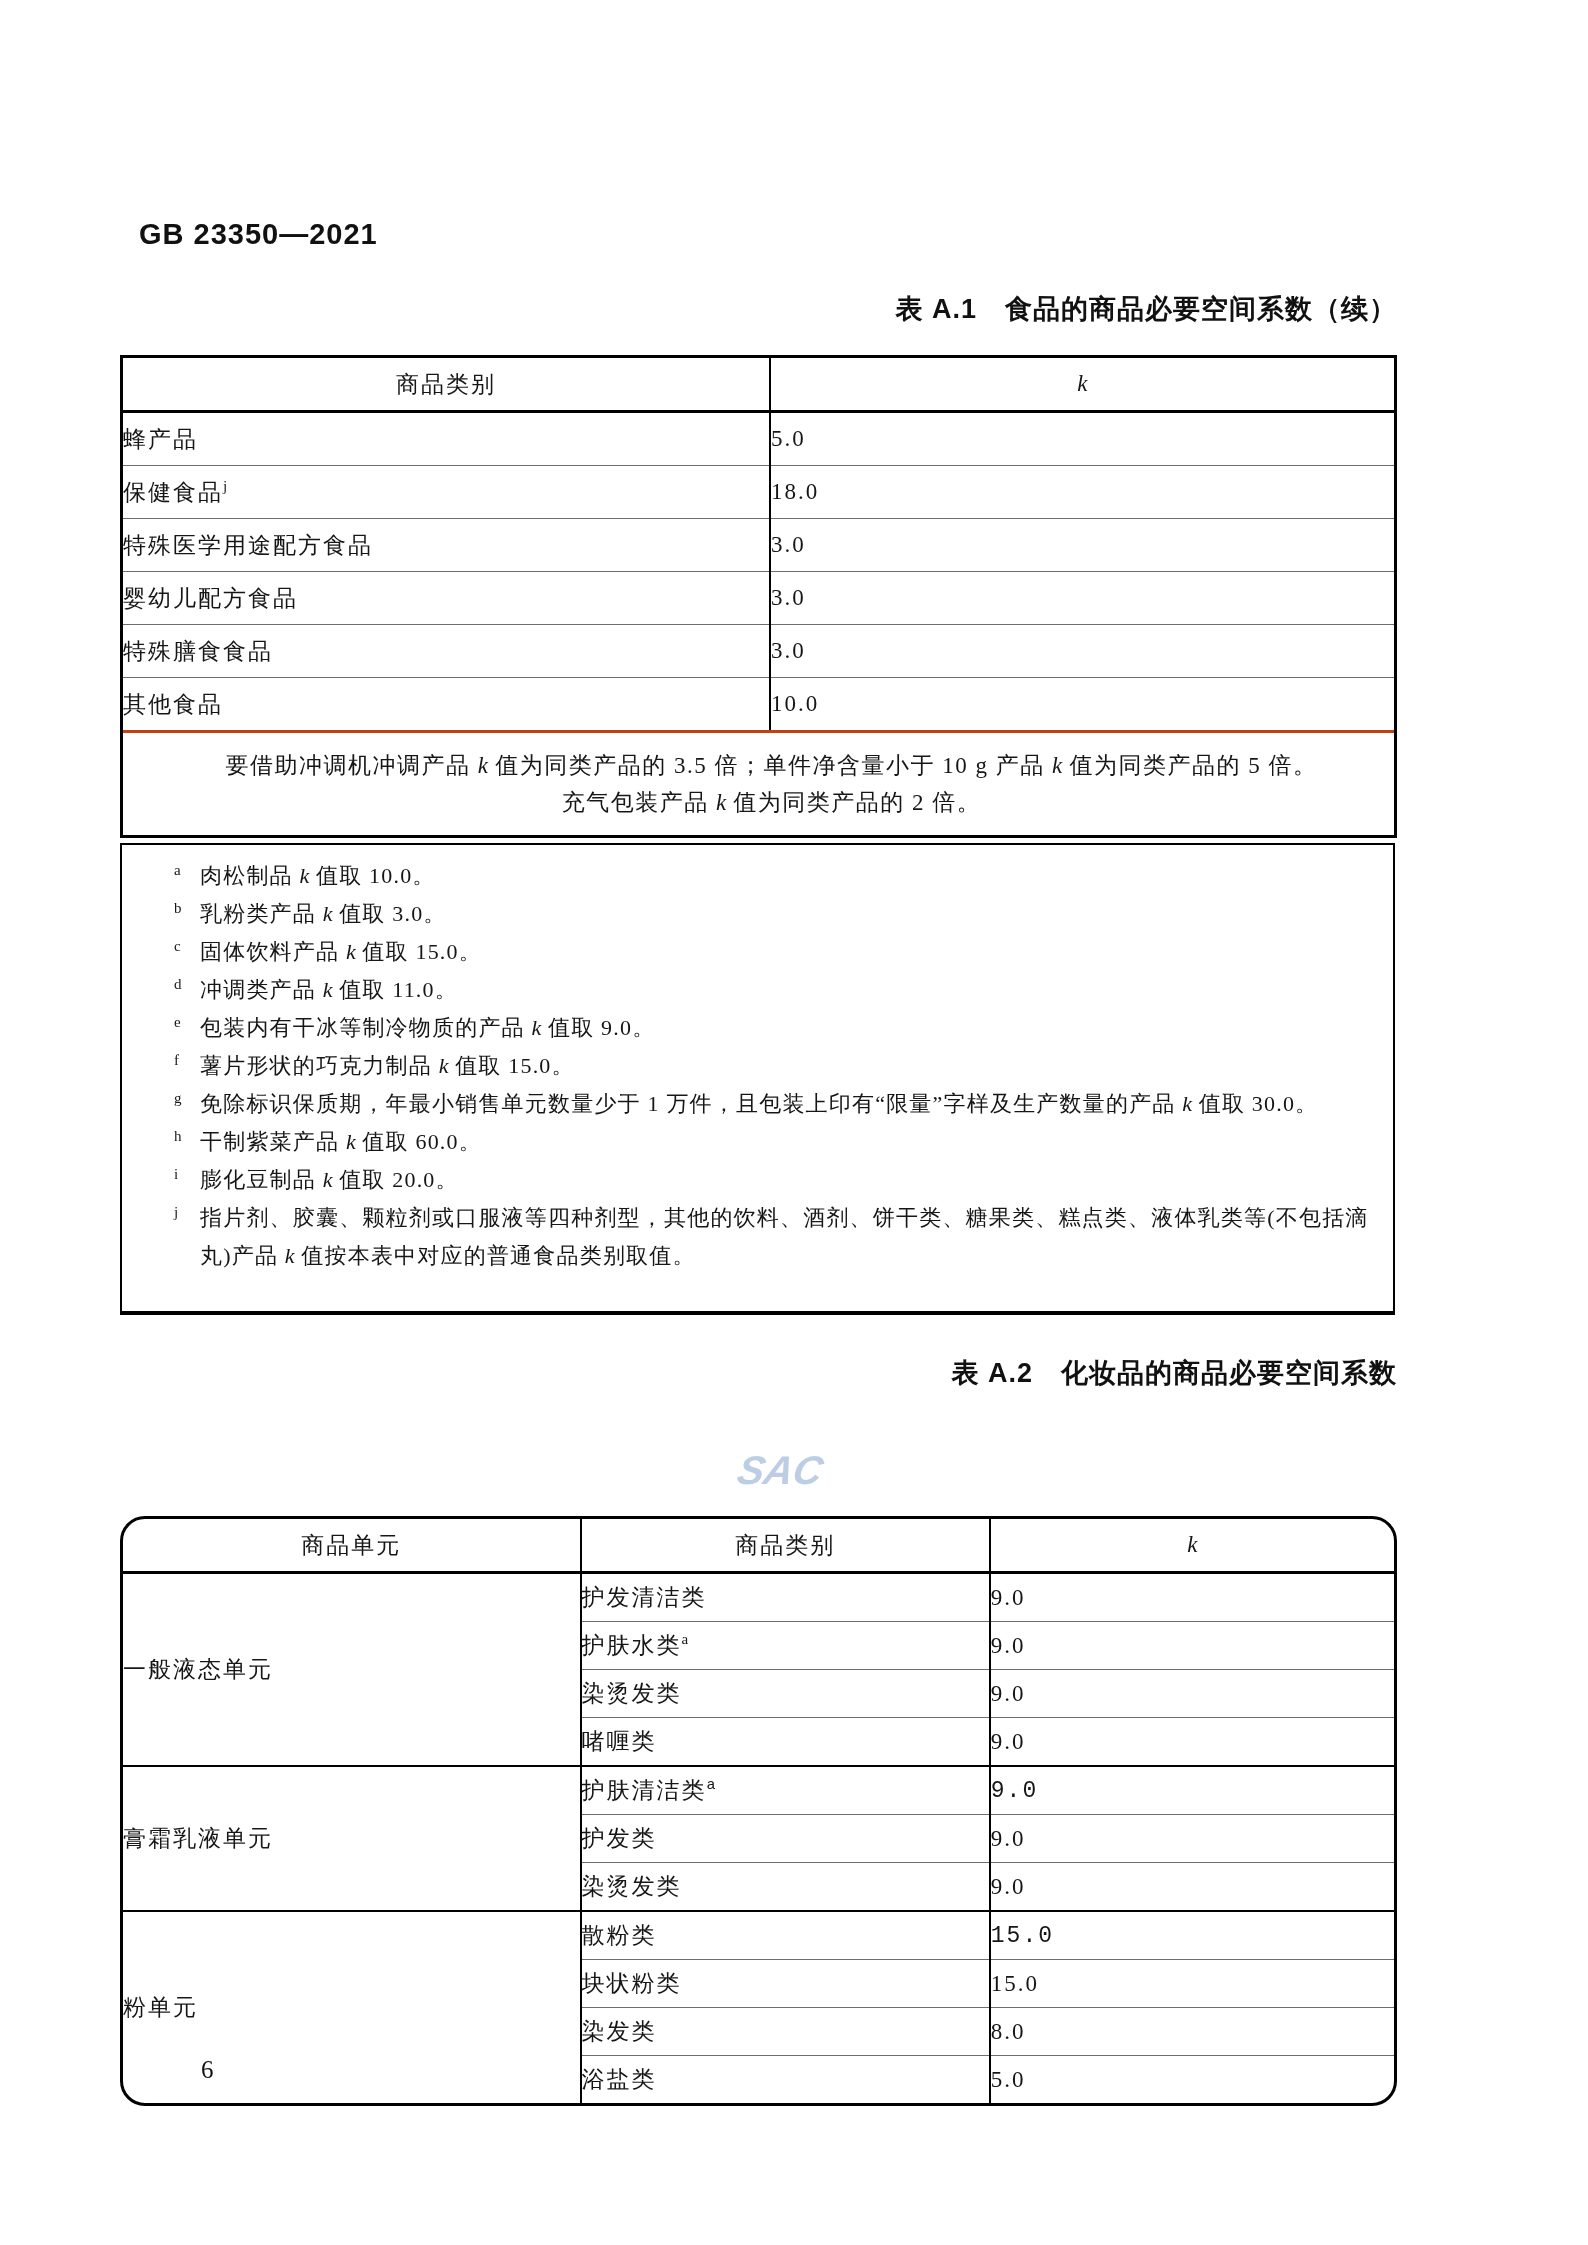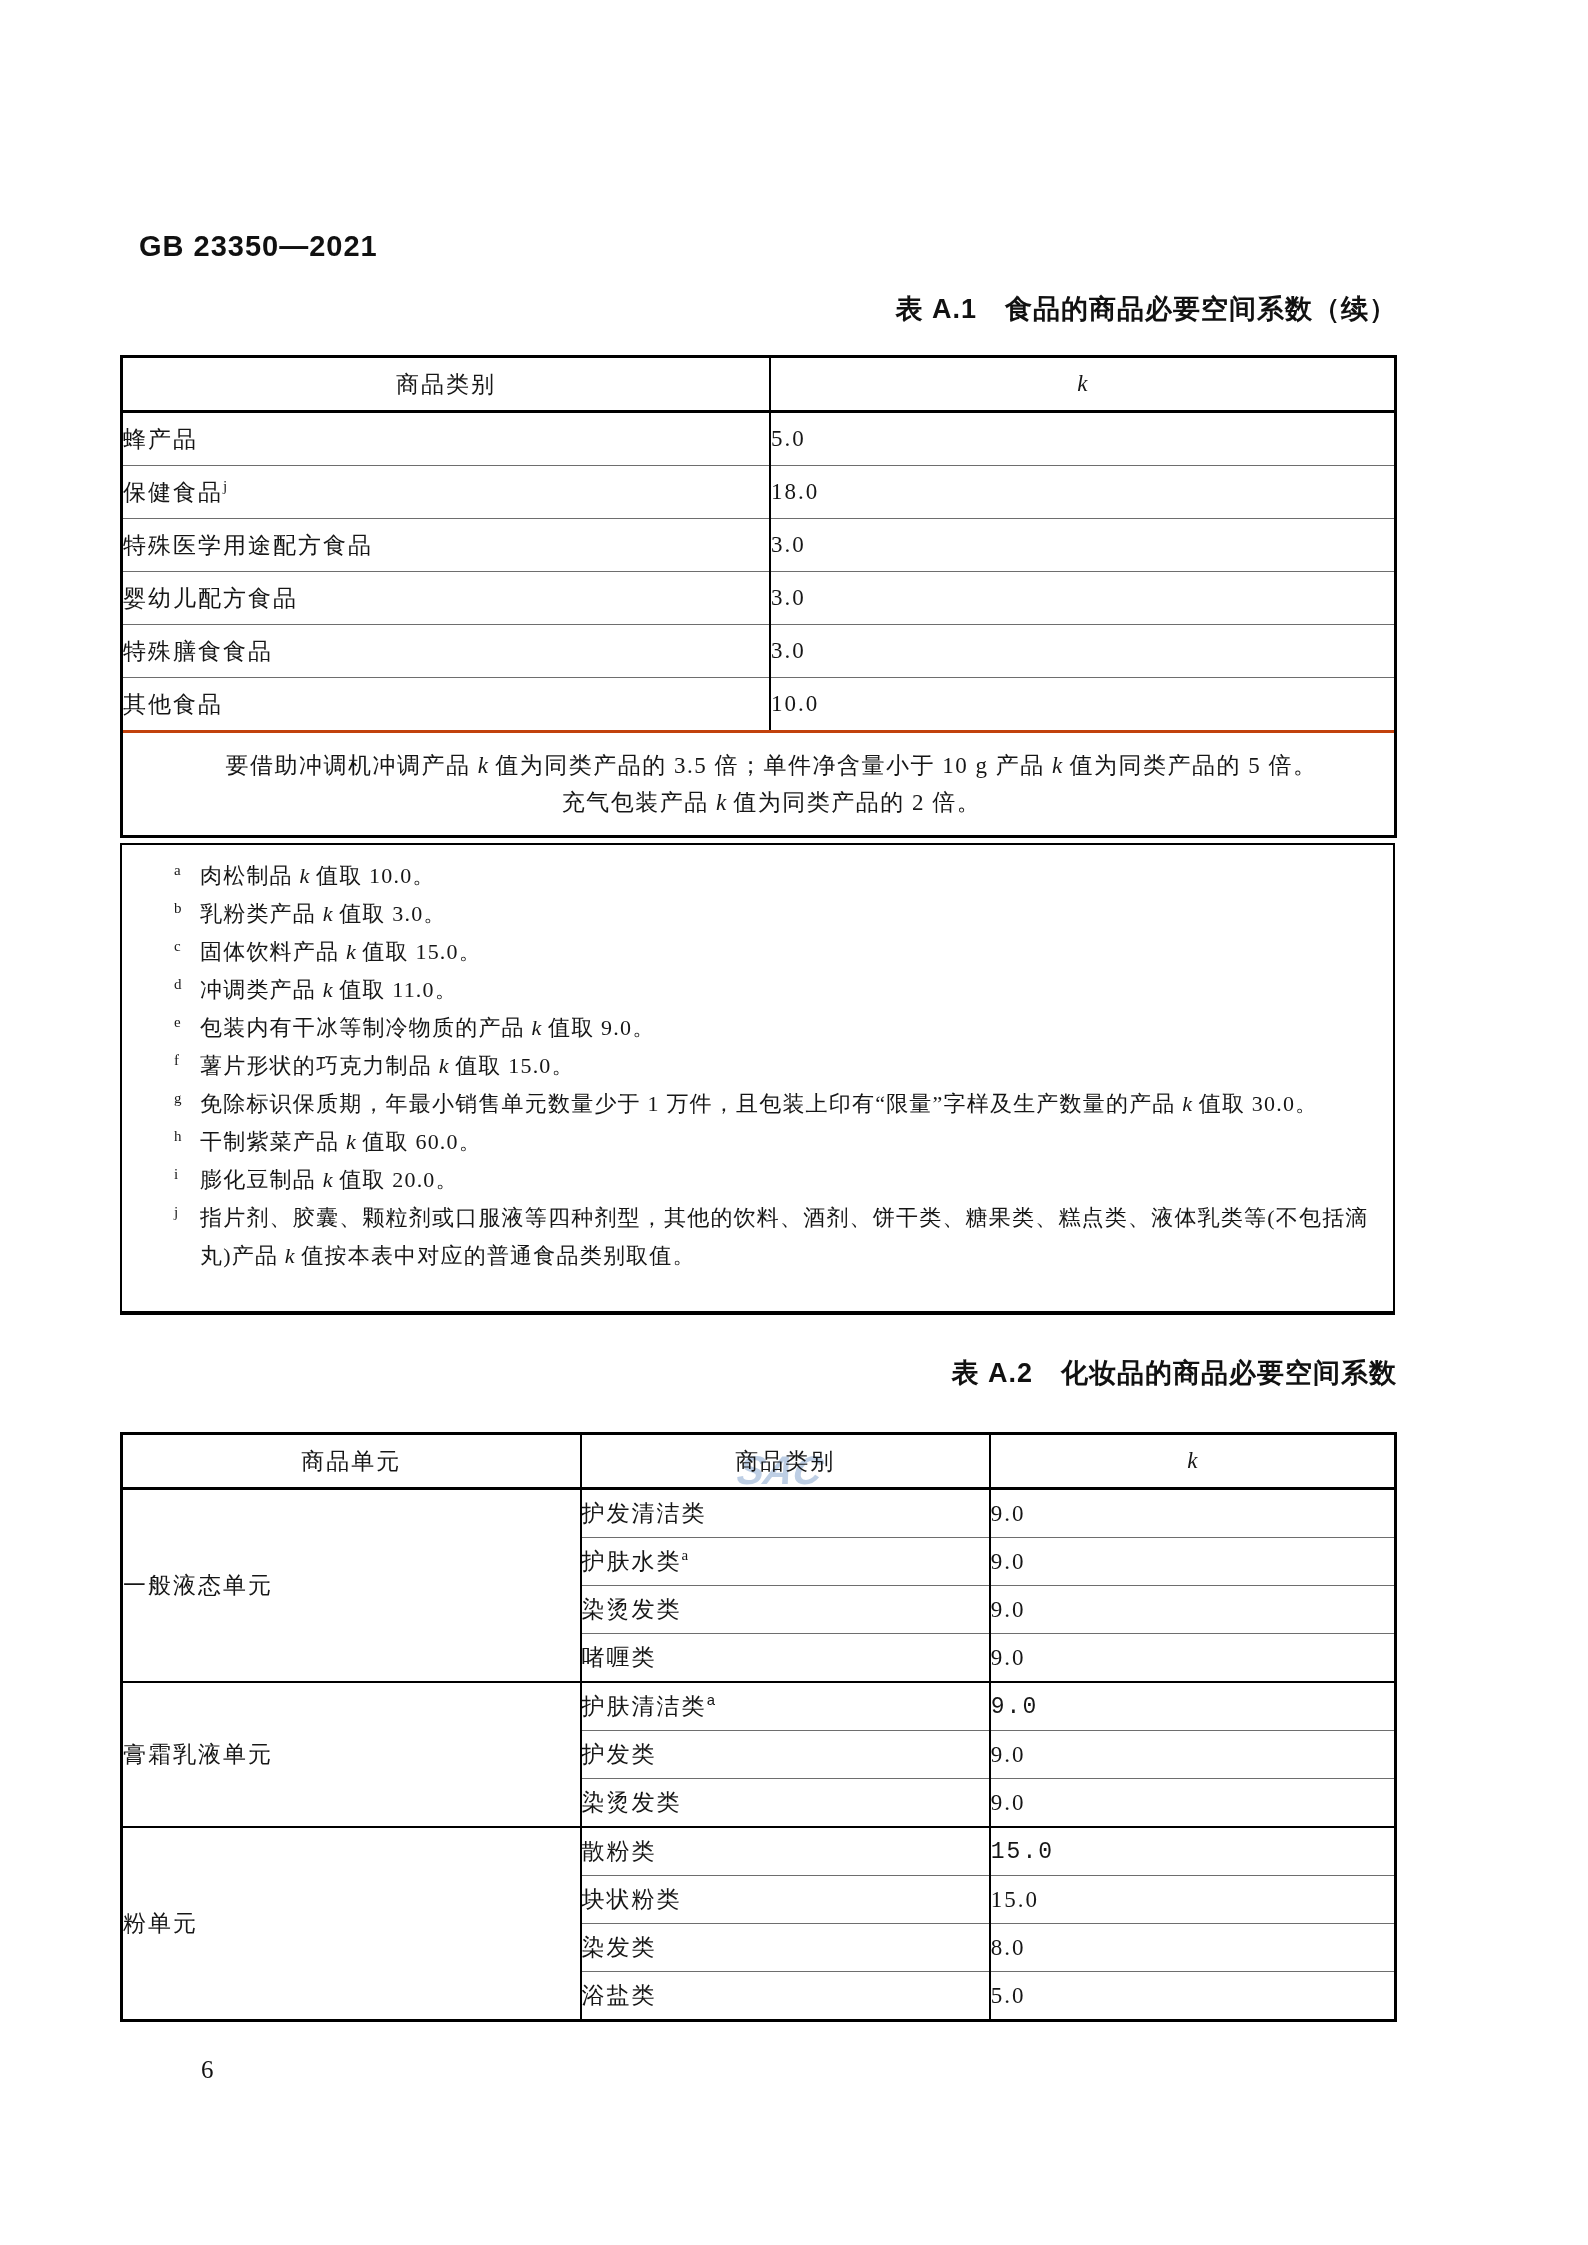--- a/index.html
+++ b/index.html
@@ -4,39 +4,39 @@
 <style>
   html,body{margin:0;padding:0;background:#ffffff;}
   body{
     position:relative;
     width:1588px;height:2245px;
     font-family:"Liberation Serif","DejaVu Serif",serif;
     color:#151515;
     overflow:hidden;
   }
   .doc-header{
-    position:absolute;left:139px;top:230px;
+    position:absolute;left:139px;top:218px;
     font-family:"Liberation Sans","DejaVu Sans",sans-serif;
     font-weight:700;font-size:29px;letter-spacing:1px;color:#111;
   }
   .tbl-title{
     position:absolute;left:120px;width:1277px;
     text-align:right;
     font-family:"Liberation Sans","DejaVu Sans",sans-serif;
     font-weight:700;font-size:27px;color:#111;letter-spacing:1px;
   }
   #a1-title{top:291px;}
   #a2-title{top:1355px;}
   .tgap{display:inline-block;width:28px;}
   .tbl-wrap{
     position:absolute;left:120px;width:1271px;
     border:3px solid #000;background:transparent;z-index:2;
   }
   #a1-wrap{top:355px;}
-  #a2-wrap{top:1432px;}
+  #a2-wrap{top:1516px;border-radius:25px;}
   table{border-collapse:collapse;table-layout:fixed;width:100%;}
   td,th{
     vertical-align:middle;
     font-size:23px;font-weight:400;color:#161616;
     letter-spacing:2px;padding:0;
     overflow:hidden;
   }
   #a1-table td,#a1-table th{height:52px;}
   #a2-table td,#a2-table th{height:47px;}
   #a1-table th,#a2-table th{height:52px;border-bottom:3px solid #000;}

